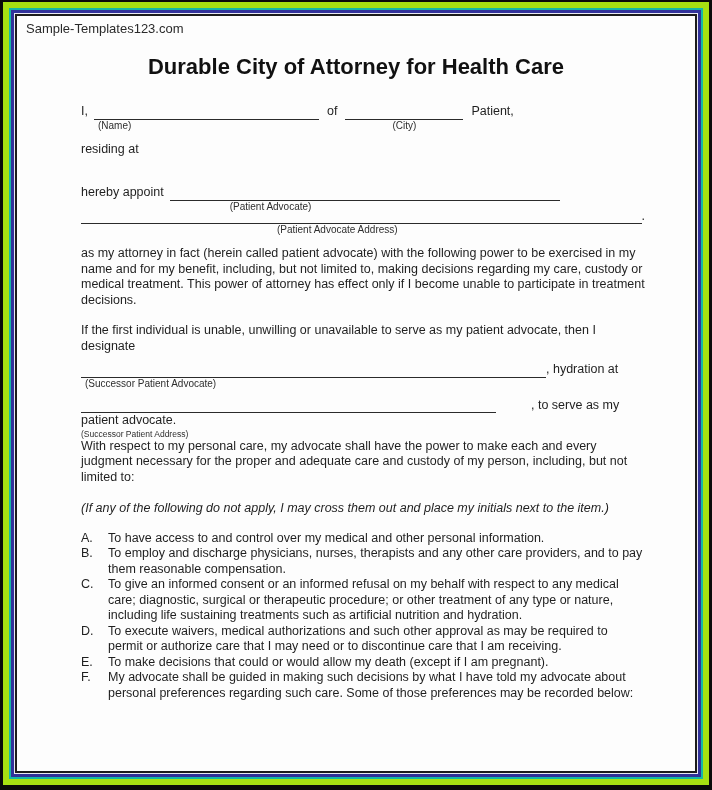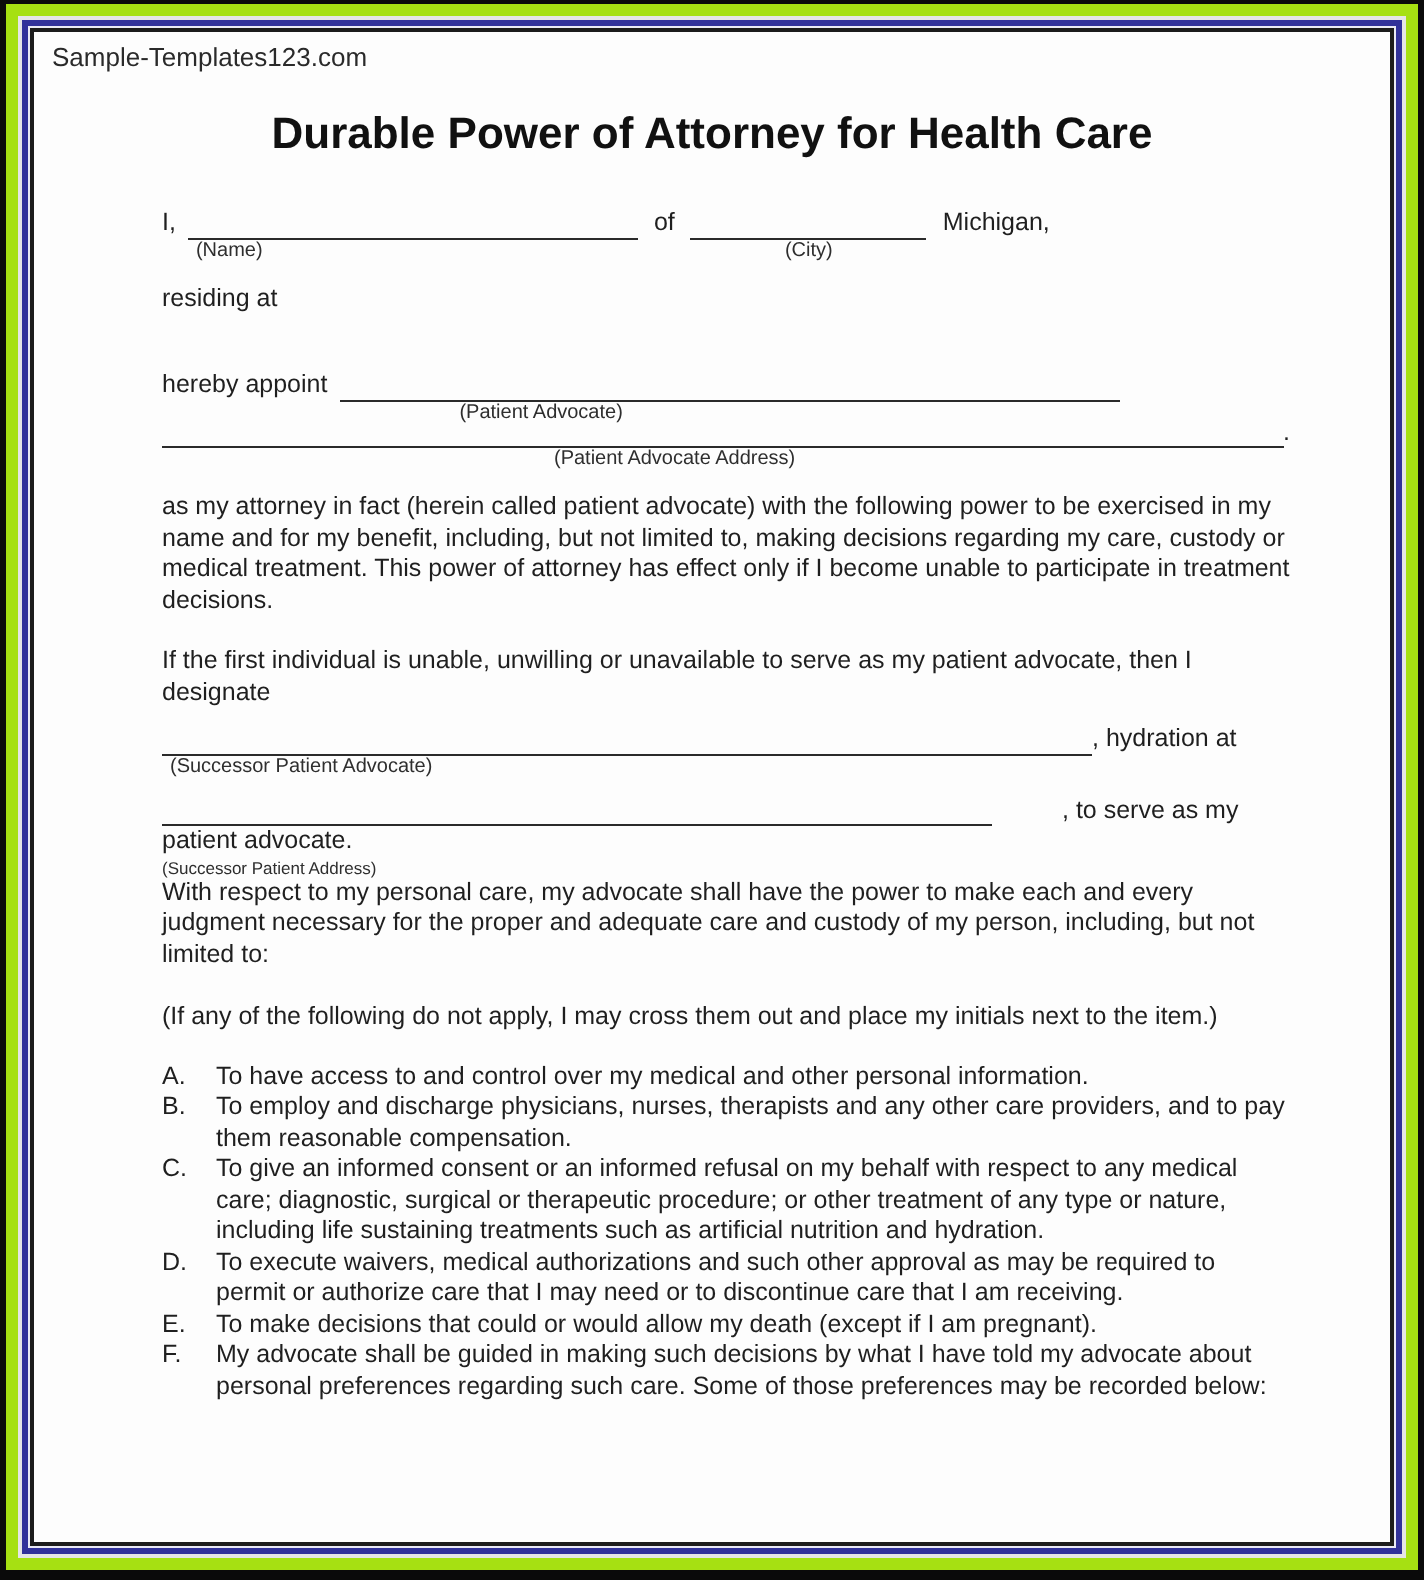--- a/index.html
+++ b/index.html
@@ -1,74 +1,74 @@
 <!DOCTYPE html>
 <html><head>
 <meta charset="utf-8">
 <style>
   html,body{margin:0;padding:0;}
   body{width:712px;height:790px;overflow:hidden;background:#0a0a0a;}
   .frame-outer{width:712px;height:790px;box-sizing:border-box;background:#0a0a0a;padding:2px 3px 5px 3px;}
   .frame-green{width:100%;height:100%;box-sizing:border-box;background:#a6e012;padding:6px;}
-  .frame-pale{width:100%;height:100%;box-sizing:border-box;background:#e5e5e5;padding:2px;}
+  .frame-pale{width:100%;height:100%;box-sizing:border-box;background:#14b8a6;padding:2px;}
   .frame-navy{width:100%;height:100%;box-sizing:border-box;background:#31319a;padding:4px;}
   .page{width:100%;height:100%;box-sizing:border-box;background:#fdfdfd;border:2px solid #1c1c1c;
         box-shadow:0 0 0 1px #e9e9f4;position:relative;overflow:hidden;
         font-family:"Liberation Sans",sans-serif;color:#1f1f1f;}
   .watermark{position:absolute;top:5px;left:9px;font-size:13px;color:#2a2a2a;}
   .title{margin:38px 0 0 0;text-align:center;font-size:22px;line-height:26px;font-weight:700;color:#111;}
   .content{padding:0 50px 0 64px;font-size:12.5px;line-height:15.5px;}
   .fill-row{display:flex;align-items:flex-end;position:relative;}
   .word{white-space:nowrap;}
   .blank{display:inline-block;position:relative;border-bottom:1.5px solid #2b2b2b;height:14px;}
   .under-label{position:absolute;top:16px;font-size:10px;line-height:9px;color:#2e2e2e;white-space:nowrap;}
   .lbl-left{left:4px;}
   .lbl-center{left:50%;transform:translateX(-50%);}
   .lbl-off60{left:60px;}
   .lbl-off168{left:168px;padding-left:28px;}
   .gap6{width:6px;flex-shrink:0;}
   .gap8{width:8px;flex-shrink:0;}
   .flex1{flex:1;}
   .para{margin:0;}
-  .italic-note{}
+  .italic-note{font-style:italic;}
   .plist{margin:0;}
   .pitem{display:flex;}
   .pletter{width:27px;flex-shrink:0;}
   .ptext{flex:1;}
   .small-label{font-size:8.5px;line-height:10px;color:#2e2e2e;}
 </style>
 </head>
 <body>
 
 <div class="frame-outer">
  <div class="frame-green">
   <div class="frame-pale">
    <div class="frame-navy">
     <div class="page">
 
       <div class="watermark">Sample-Templates123.com</div>
 
-      <h1 class="title">Durable Power of Attorney for Health Care</h1>
+      <h1 class="title">Durable City of Attorney for Health Care</h1>
 
       <div class="content">
 
         <div class="fill-row" style="margin-top:24px;">
           <span class="word">I,</span>
           <span class="gap6"></span>
           <span class="blank" style="width:225px;">
             <span class="under-label lbl-left">(Name)</span>
           </span>
           <span class="gap8"></span>
           <span class="word">of</span>
           <span class="gap8"></span>
           <span class="blank" style="width:118px;">
             <span class="under-label lbl-center">(City)</span>
           </span>
           <span class="gap8"></span>
-          <span class="word">Michigan,</span>
+          <span class="word">Patient,</span>
         </div>
 
         <div class="fill-row" style="margin-top:22px;">
           <span class="word">residing at</span>
         </div>
 
         <div class="fill-row" style="margin-top:28px;">
           <span class="word">hereby appoint</span>
           <span class="gap6"></span>
           <span class="blank" style="width:390px;">

